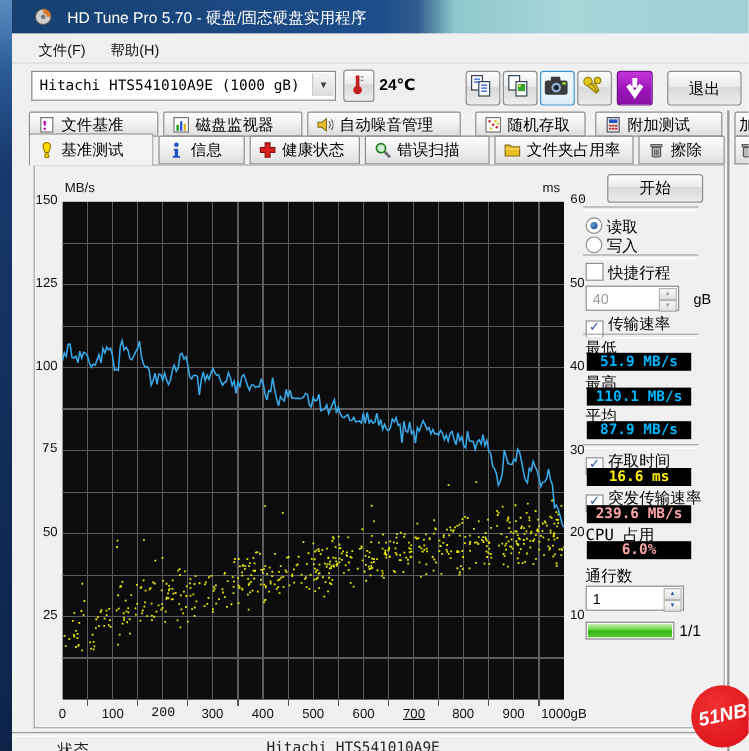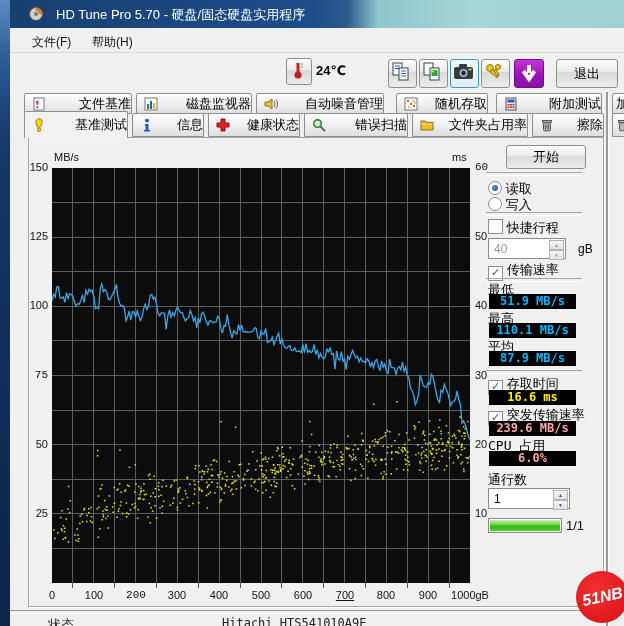--- a/index.html
+++ b/index.html
@@ -24,21 +24,21 @@
     background:linear-gradient(180deg,#f6f6f6,#dcdcdc);border-left:1px solid #c8c8c8;
     font-size:8px;color:#444;text-align:center;line-height:19px;}
   .lcd{left:489px;width:87px;height:15px;background:#000;text-align:center;
        font-family:"DejaVu Sans Mono","Liberation Mono",monospace;font-size:12px;font-weight:bold;line-height:15px;}
   .cyan{color:#00b6ff}.yel{color:#ffee00}.wht{color:#fca5a5}
   .plabel{left:488px;font-size:13px;color:#000;white-space:nowrap;}
   .sep{left:486px;width:96px;height:2px;border-top:1px solid #a5a5a5;border-bottom:1px solid #fff;}
   
   .tab{position:absolute;box-sizing:border-box;border:1px solid #8e8e8e;border-radius:2px 2px 0 0;
     background:linear-gradient(180deg,#fdfdfd,#eeeeee 55%,#dedede);
-    font-size:13px;color:#000;display:flex;align-items:center;padding-left:7px;gap:5px;white-space:nowrap;overflow:hidden;justify-content:space-between;}
+    font-size:13px;color:#000;display:flex;align-items:center;padding-left:7px;gap:5px;white-space:nowrap;overflow:hidden;}
   .tab.active{background:#f2f2f2;border-bottom:none;z-index:6;}
   #groupbox{left:28px;top:137px;width:576px;height:470px;background:#f0f0f0;
     border:1px solid #a7a7a7;box-sizing:border-box;box-shadow:1px 1px 0 #fff;z-index:2;}
   
   #plot-svg{position:absolute;left:52px;top:168px;z-index:3;}
   .axlab{position:absolute;font-size:11px;color:#111;z-index:4;}
   .unitlab{font-size:11px;color:#111;z-index:4;}
   
   .cb{display:inline-block;width:13px;height:13px;background:#fff;border:1px solid #8e8e8e;
       vertical-align:-2px;text-align:center;line-height:11px;font-size:11px;color:#2b53a0;font-weight:bold;}
@@ -76,20 +76,24 @@
       <path d="M8 1.5 A6.5 6.5 0 0 1 14.5 8 L11 8 A3 3 0 0 0 8 5 Z" fill="#e07820"></path>
       <circle cx="8" cy="8" r="2" fill="#777"></circle>
     </svg>
     <div class="abs" id="title-text">HD Tune Pro 5.70 - 硬盘/固态硬盘实用程序</div>
   </div>
   <div class="abs" id="menubar">
     <span class="abs menu-item" style="left:18px">文件(F)</span>
     <span class="abs menu-item" style="left:78px">帮助(H)</span>
   </div>
 
+  <div class="abs" id="drive-combo">
+    <span class="val">Hitachi HTS541010A9E  (1000 gB)</span>
+    <span id="combo-arrow">▼</span>
+  </div>
   <div class="abs btn" style="left:286px;top:58px;width:24px;height:25px">
     <svg width="22" height="23">
       <line x1="11" y1="4" x2="11" y2="13" stroke="#c02020" stroke-width="3"></line>
       <circle cx="11" cy="16" r="3.6" fill="#c02020"></circle>
       <line x1="13.5" y1="5" x2="16" y2="5" stroke="#888"></line>
       <line x1="13.5" y1="8" x2="16" y2="8" stroke="#888"></line>
     </svg>
   </div>
   <div class="abs" style="left:316px;top:63px;font-size:13px;font-weight:bold">24℃</div>
 

